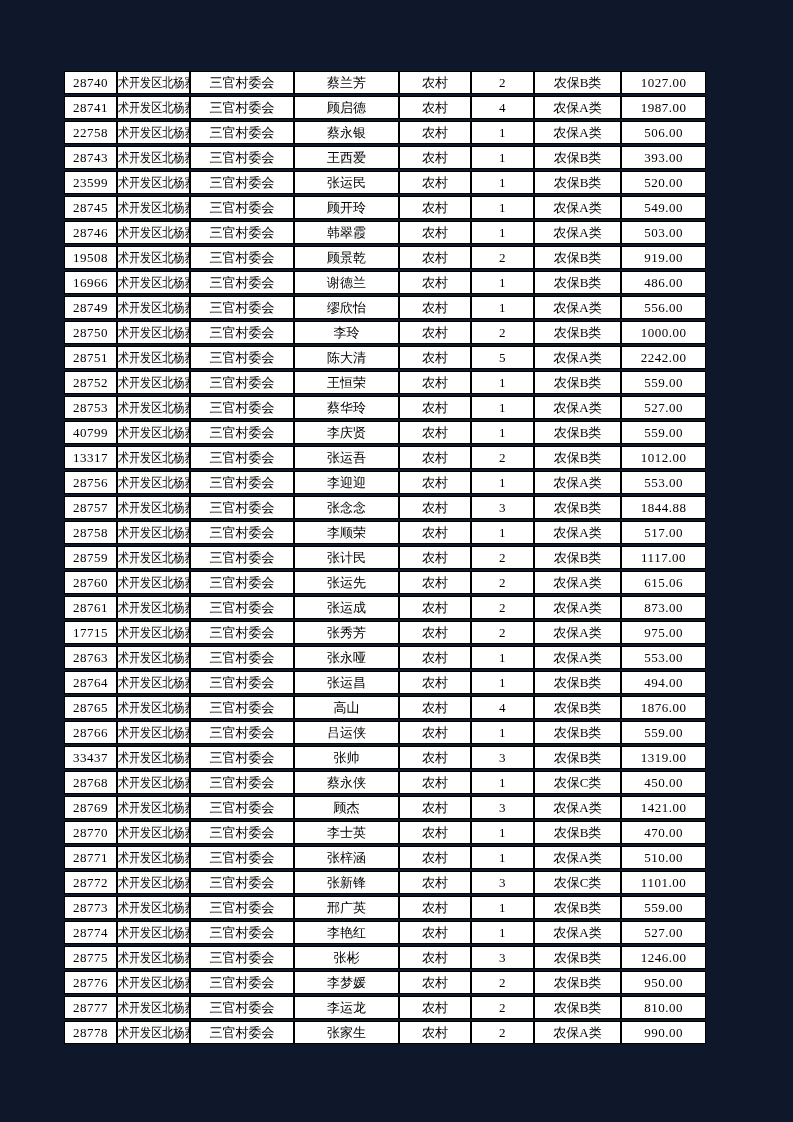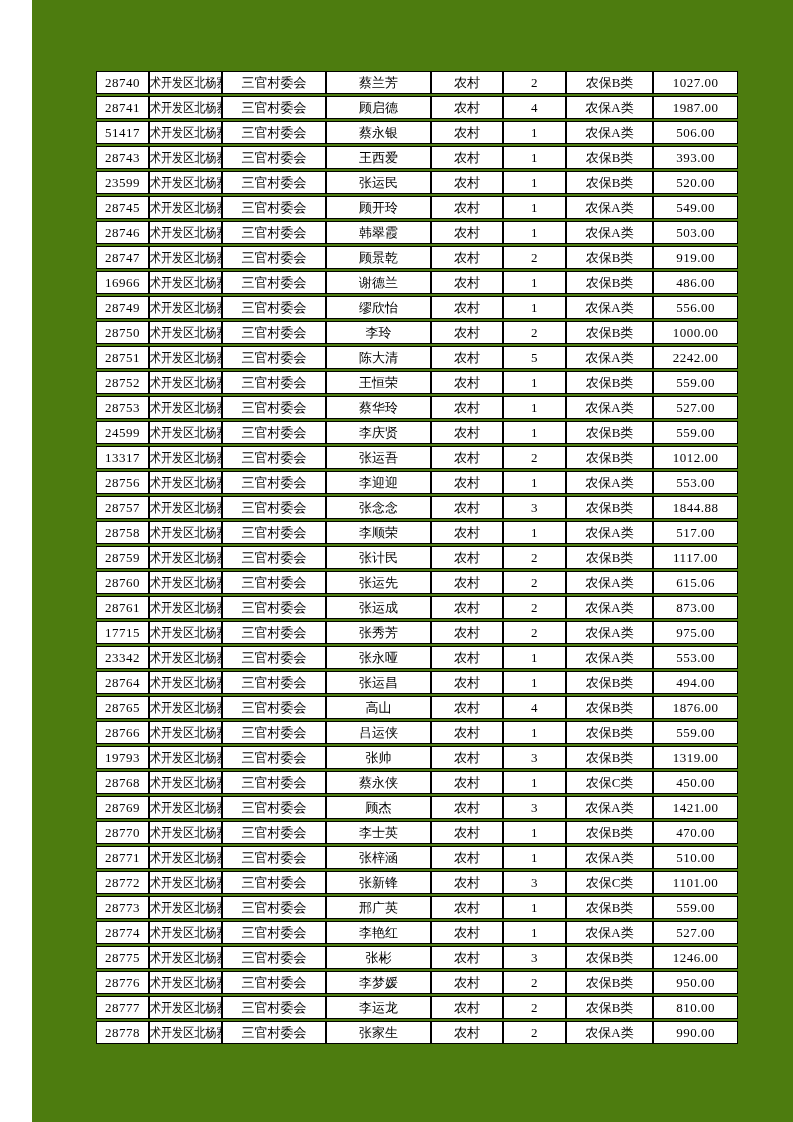--- a/index.html
+++ b/index.html
@@ -7,22 +7,21 @@
     width: 793px;
     height: 1122px;
     background: #ffffff;
     position: relative;
     font-family: "Liberation Serif", "DejaVu Serif", serif;
     color: #000000;
   }
   .page {
     position: absolute;
     inset: 0;
-    background: #4d7c0f;
-    margin-left: 32px;
+    background: #0f172a;
   }
   table.records {
     position: absolute;
     left: 64px;
     top: 69px;
     width: 642px;
     table-layout: fixed;
     border-collapse: separate;
     border-spacing: 0 2px; 
   }
@@ -79,21 +78,21 @@
           <td class="col-record_id">28741</td>
           <td class="col-district"><span class="clip-scale">术开发区北杨寨</span></td>
           <td class="col-village">三官村委会</td>
           <td class="col-name">顾启德</td>
           <td class="col-residence">农村</td>
           <td class="col-count">4</td>
           <td class="col-insurance_class">农保A类</td>
           <td class="col-amount">1987.00</td>
         </tr>
         <tr>
-          <td class="col-record_id">51417</td>
+          <td class="col-record_id">22758</td>
           <td class="col-district"><span class="clip-scale">术开发区北杨寨</span></td>
           <td class="col-village">三官村委会</td>
           <td class="col-name">蔡永银</td>
           <td class="col-residence">农村</td>
           <td class="col-count">1</td>
           <td class="col-insurance_class">农保A类</td>
           <td class="col-amount">506.00</td>
         </tr>
         <tr>
           <td class="col-record_id">28743</td>
@@ -129,21 +128,21 @@
           <td class="col-record_id">28746</td>
           <td class="col-district"><span class="clip-scale">术开发区北杨寨</span></td>
           <td class="col-village">三官村委会</td>
           <td class="col-name">韩翠霞</td>
           <td class="col-residence">农村</td>
           <td class="col-count">1</td>
           <td class="col-insurance_class">农保A类</td>
           <td class="col-amount">503.00</td>
         </tr>
         <tr>
-          <td class="col-record_id">28747</td>
+          <td class="col-record_id">19508</td>
           <td class="col-district"><span class="clip-scale">术开发区北杨寨</span></td>
           <td class="col-village">三官村委会</td>
           <td class="col-name">顾景乾</td>
           <td class="col-residence">农村</td>
           <td class="col-count">2</td>
           <td class="col-insurance_class">农保B类</td>
           <td class="col-amount">919.00</td>
         </tr>
         <tr>
           <td class="col-record_id">16966</td>
@@ -199,21 +198,21 @@
           <td class="col-record_id">28753</td>
           <td class="col-district"><span class="clip-scale">术开发区北杨寨</span></td>
           <td class="col-village">三官村委会</td>
           <td class="col-name">蔡华玲</td>
           <td class="col-residence">农村</td>
           <td class="col-count">1</td>
           <td class="col-insurance_class">农保A类</td>
           <td class="col-amount">527.00</td>
         </tr>
         <tr>
-          <td class="col-record_id">24599</td>
+          <td class="col-record_id">40799</td>
           <td class="col-district"><span class="clip-scale">术开发区北杨寨</span></td>
           <td class="col-village">三官村委会</td>
           <td class="col-name">李庆贤</td>
           <td class="col-residence">农村</td>
           <td class="col-count">1</td>
           <td class="col-insurance_class">农保B类</td>
           <td class="col-amount">559.00</td>
         </tr>
         <tr>
           <td class="col-record_id">13317</td>
@@ -289,21 +288,21 @@
           <td class="col-record_id">17715</td>
           <td class="col-district"><span class="clip-scale">术开发区北杨寨</span></td>
           <td class="col-village">三官村委会</td>
           <td class="col-name">张秀芳</td>
           <td class="col-residence">农村</td>
           <td class="col-count">2</td>
           <td class="col-insurance_class">农保A类</td>
           <td class="col-amount">975.00</td>
         </tr>
         <tr>
-          <td class="col-record_id">23342</td>
+          <td class="col-record_id">28763</td>
           <td class="col-district"><span class="clip-scale">术开发区北杨寨</span></td>
           <td class="col-village">三官村委会</td>
           <td class="col-name">张永哑</td>
           <td class="col-residence">农村</td>
           <td class="col-count">1</td>
           <td class="col-insurance_class">农保A类</td>
           <td class="col-amount">553.00</td>
         </tr>
         <tr>
           <td class="col-record_id">28764</td>
@@ -329,21 +328,21 @@
           <td class="col-record_id">28766</td>
           <td class="col-district"><span class="clip-scale">术开发区北杨寨</span></td>
           <td class="col-village">三官村委会</td>
           <td class="col-name">吕运侠</td>
           <td class="col-residence">农村</td>
           <td class="col-count">1</td>
           <td class="col-insurance_class">农保B类</td>
           <td class="col-amount">559.00</td>
         </tr>
         <tr>
-          <td class="col-record_id">19793</td>
+          <td class="col-record_id">33437</td>
           <td class="col-district"><span class="clip-scale">术开发区北杨寨</span></td>
           <td class="col-village">三官村委会</td>
           <td class="col-name">张帅</td>
           <td class="col-residence">农村</td>
           <td class="col-count">3</td>
           <td class="col-insurance_class">农保B类</td>
           <td class="col-amount">1319.00</td>
         </tr>
         <tr>
           <td class="col-record_id">28768</td>

